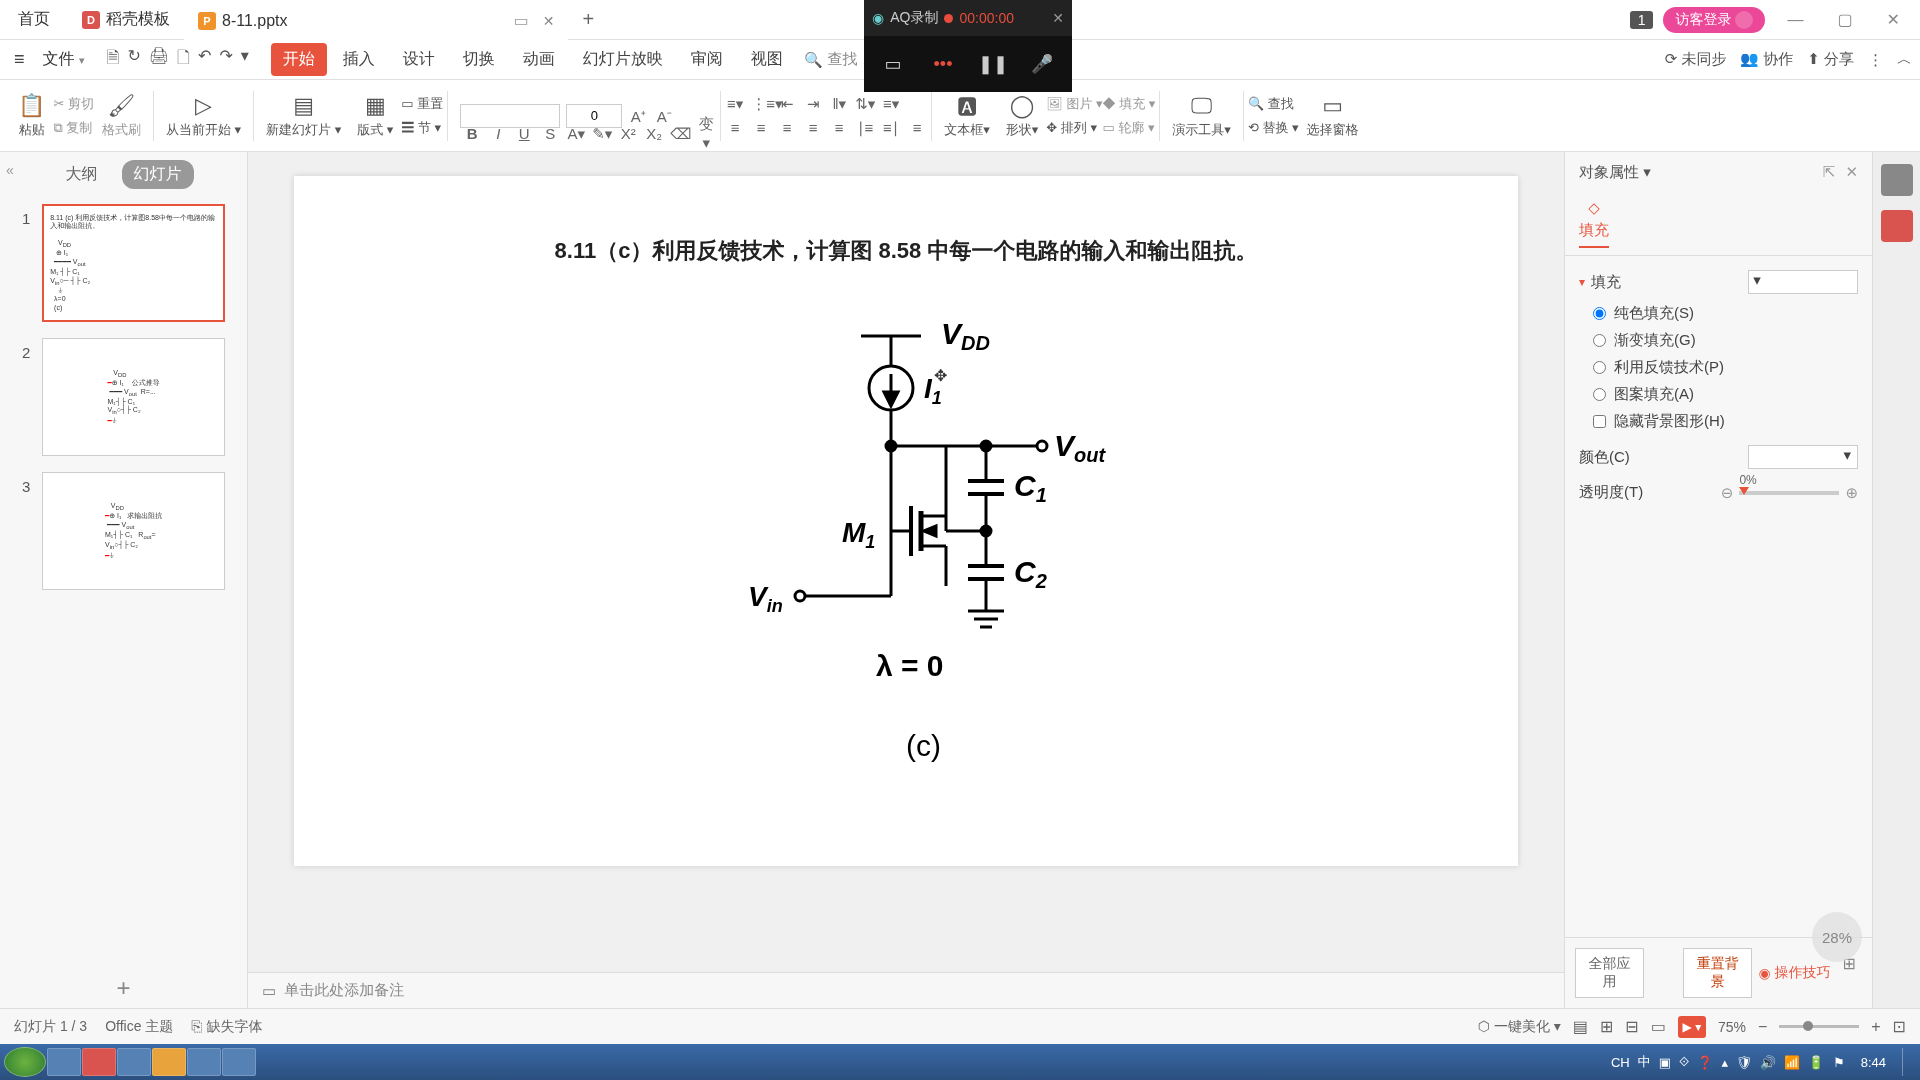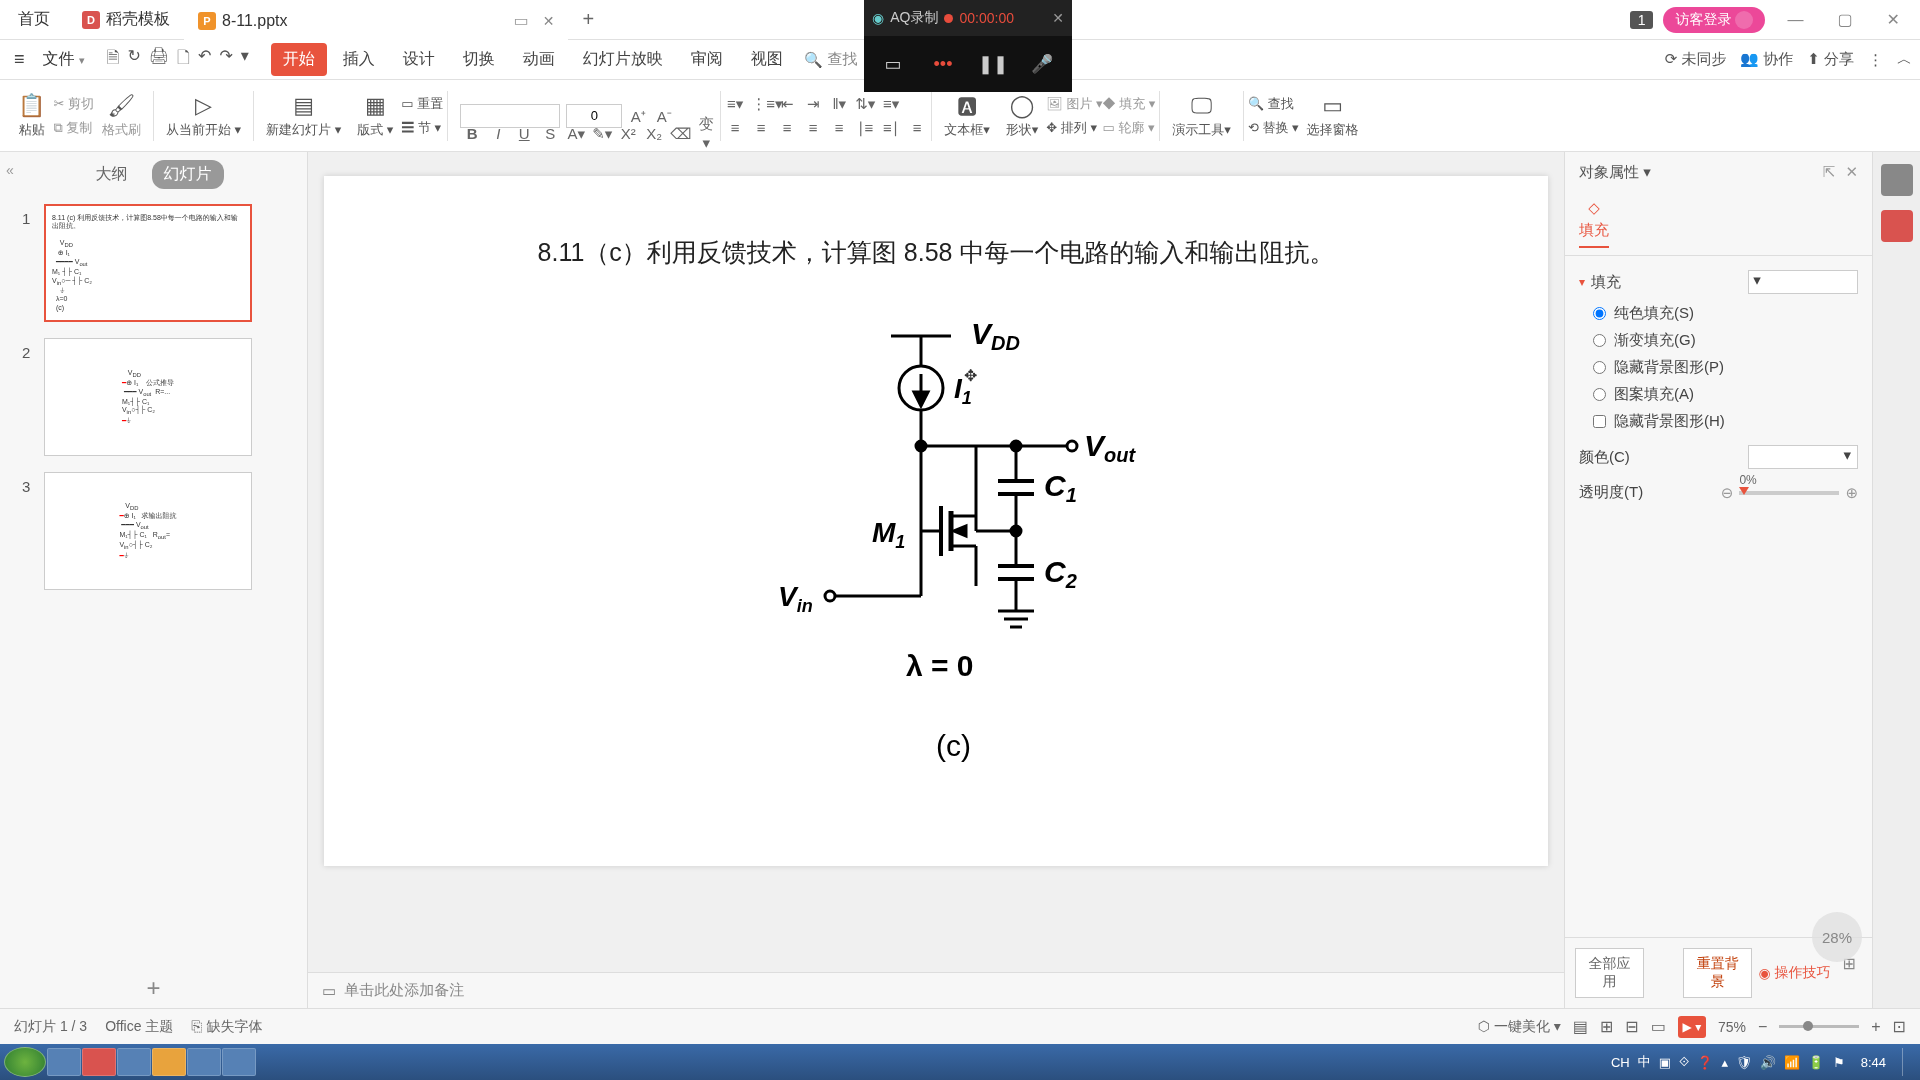--- a/index.html
+++ b/index.html
@@ -51,36 +51,36 @@
 .rlbl-sm { font-size: 13px; color: #999; }
 .font-size-box { width: 56px; height: 24px; border: 1px solid #ccc; text-align: center; font-size: 13px; }
 .fmt-row { display: flex; gap: 6px; align-items: center; }
 .fmt-col { display: flex; flex-direction: column; gap: 6px; }
 .fmt-ico { color: #666; font-size: 15px; width: 20px; text-align: center; }
 
 
 .main { display: flex; height: calc(100% - 40px - 40px - 72px - 36px - 36px); position: relative; }
 
 
-.sidebar { width: 308px; background: #f7f7f7; border-right: 1px solid #ddd; display: flex; flex-direction: column; }
+.sidebar { width: 248px; background: #f7f7f7; border-right: 1px solid #ddd; display: flex; flex-direction: column; }
 .side-tabs { height: 44px; display: flex; align-items: center; justify-content: center; gap: 12px; }
 .side-tab { font-size: 16px; color: #666; padding: 4px 12px; border-radius: 12px; }
 .side-tab.active { background: #999; color: #fff; }
 .thumbs { flex: 1; overflow: auto; padding: 8px 22px; }
 .thumb-row { display: flex; gap: 8px; margin-bottom: 16px; align-items: flex-start; }
 .thumb-num { font-size: 15px; color: #555; width: 14px; padding-top: 6px; }
 .thumb { width: 208px; height: 118px; background: #fff; border: 1px solid #ccc; display: flex; align-items: center; justify-content: center; font-size: 8px; color: #333; position: relative; padding: 6px; }
 .thumb.selected { border: 2px solid #e8533d; }
 .thumb-add { height: 40px; display: flex; align-items: center; justify-content: center; font-size: 24px; color: #888; }
 
 
 .canvas-area { flex: 1; background: #f0f0f0; display: flex; flex-direction: column; position: relative; }
 .slide-wrap { flex: 1; display: flex; align-items: flex-start; justify-content: center; padding: 24px 0; position: relative; }
 .slide { width: 1224px; height: 690px; background: #fff; box-shadow: 0 0 6px rgba(0,0,0,0.15); position: relative; }
-.slide-title { position: absolute; top: 60px; left: 0; right: 0; text-align: center; font-size: 25px; color: #222; padding: 0 80px; }
+.slide-title { position: absolute; top: 60px; left: 0; right: 0; text-align: center; font-size: 22px; color: #222; padding: 0 80px; font-weight: bold; }
 .circuit { position: absolute; top: 140px; left: 50%; transform: translateX(-40%); width: 400px; }
 .notes-bar { height: 36px; background: #f7f7f7; border-top: 1px solid #ddd; display: flex; align-items: center; padding: 0 14px; gap: 8px; color: #888; font-size: 15px; }
 
 
 .rpanel { width: 308px; background: #f7f7f7; border-left: 1px solid #ddd; display: flex; flex-direction: column; }
 .rpanel-head { height: 40px; display: flex; align-items: center; padding: 0 14px; font-size: 15px; color: #555; }
 .rpanel-head-right { margin-left: auto; display: flex; gap: 10px; color: #999; }
 .rpanel-tabs { height: 64px; border-bottom: 1px solid #ddd; display: flex; align-items: center; padding: 0 14px; }
 .rpanel-tab { display: flex; flex-direction: column; align-items: center; gap: 4px; color: #e8533d; font-size: 15px; border-bottom: 2px solid #e8533d; padding-bottom: 6px; }
 .rpanel-body { padding: 14px; font-size: 15px; color: #444; }
@@ -438,21 +438,21 @@
         <label class="rp-radio">
             <input type="radio" name="fill" checked="" style="">
             <span>纯色填充(S)</span>
           </label>
         <label class="rp-radio">
             <input type="radio" name="fill" style="">
             <span>渐变填充(G)</span>
           </label>
         <label class="rp-radio">
             <input type="radio" name="fill" style="">
-            <span>隐藏背景图形(P)</span>
+            <span>利用反馈技术(P)</span>
           </label>
         <label class="rp-radio">
             <input type="radio" name="fill" style="">
             <span>图案填充(A)</span>
           </label>
         <label class="rp-radio">
             <input type="checkbox" style="">
             <span>隐藏背景图形(H)</span>
           </label>
       </div>

